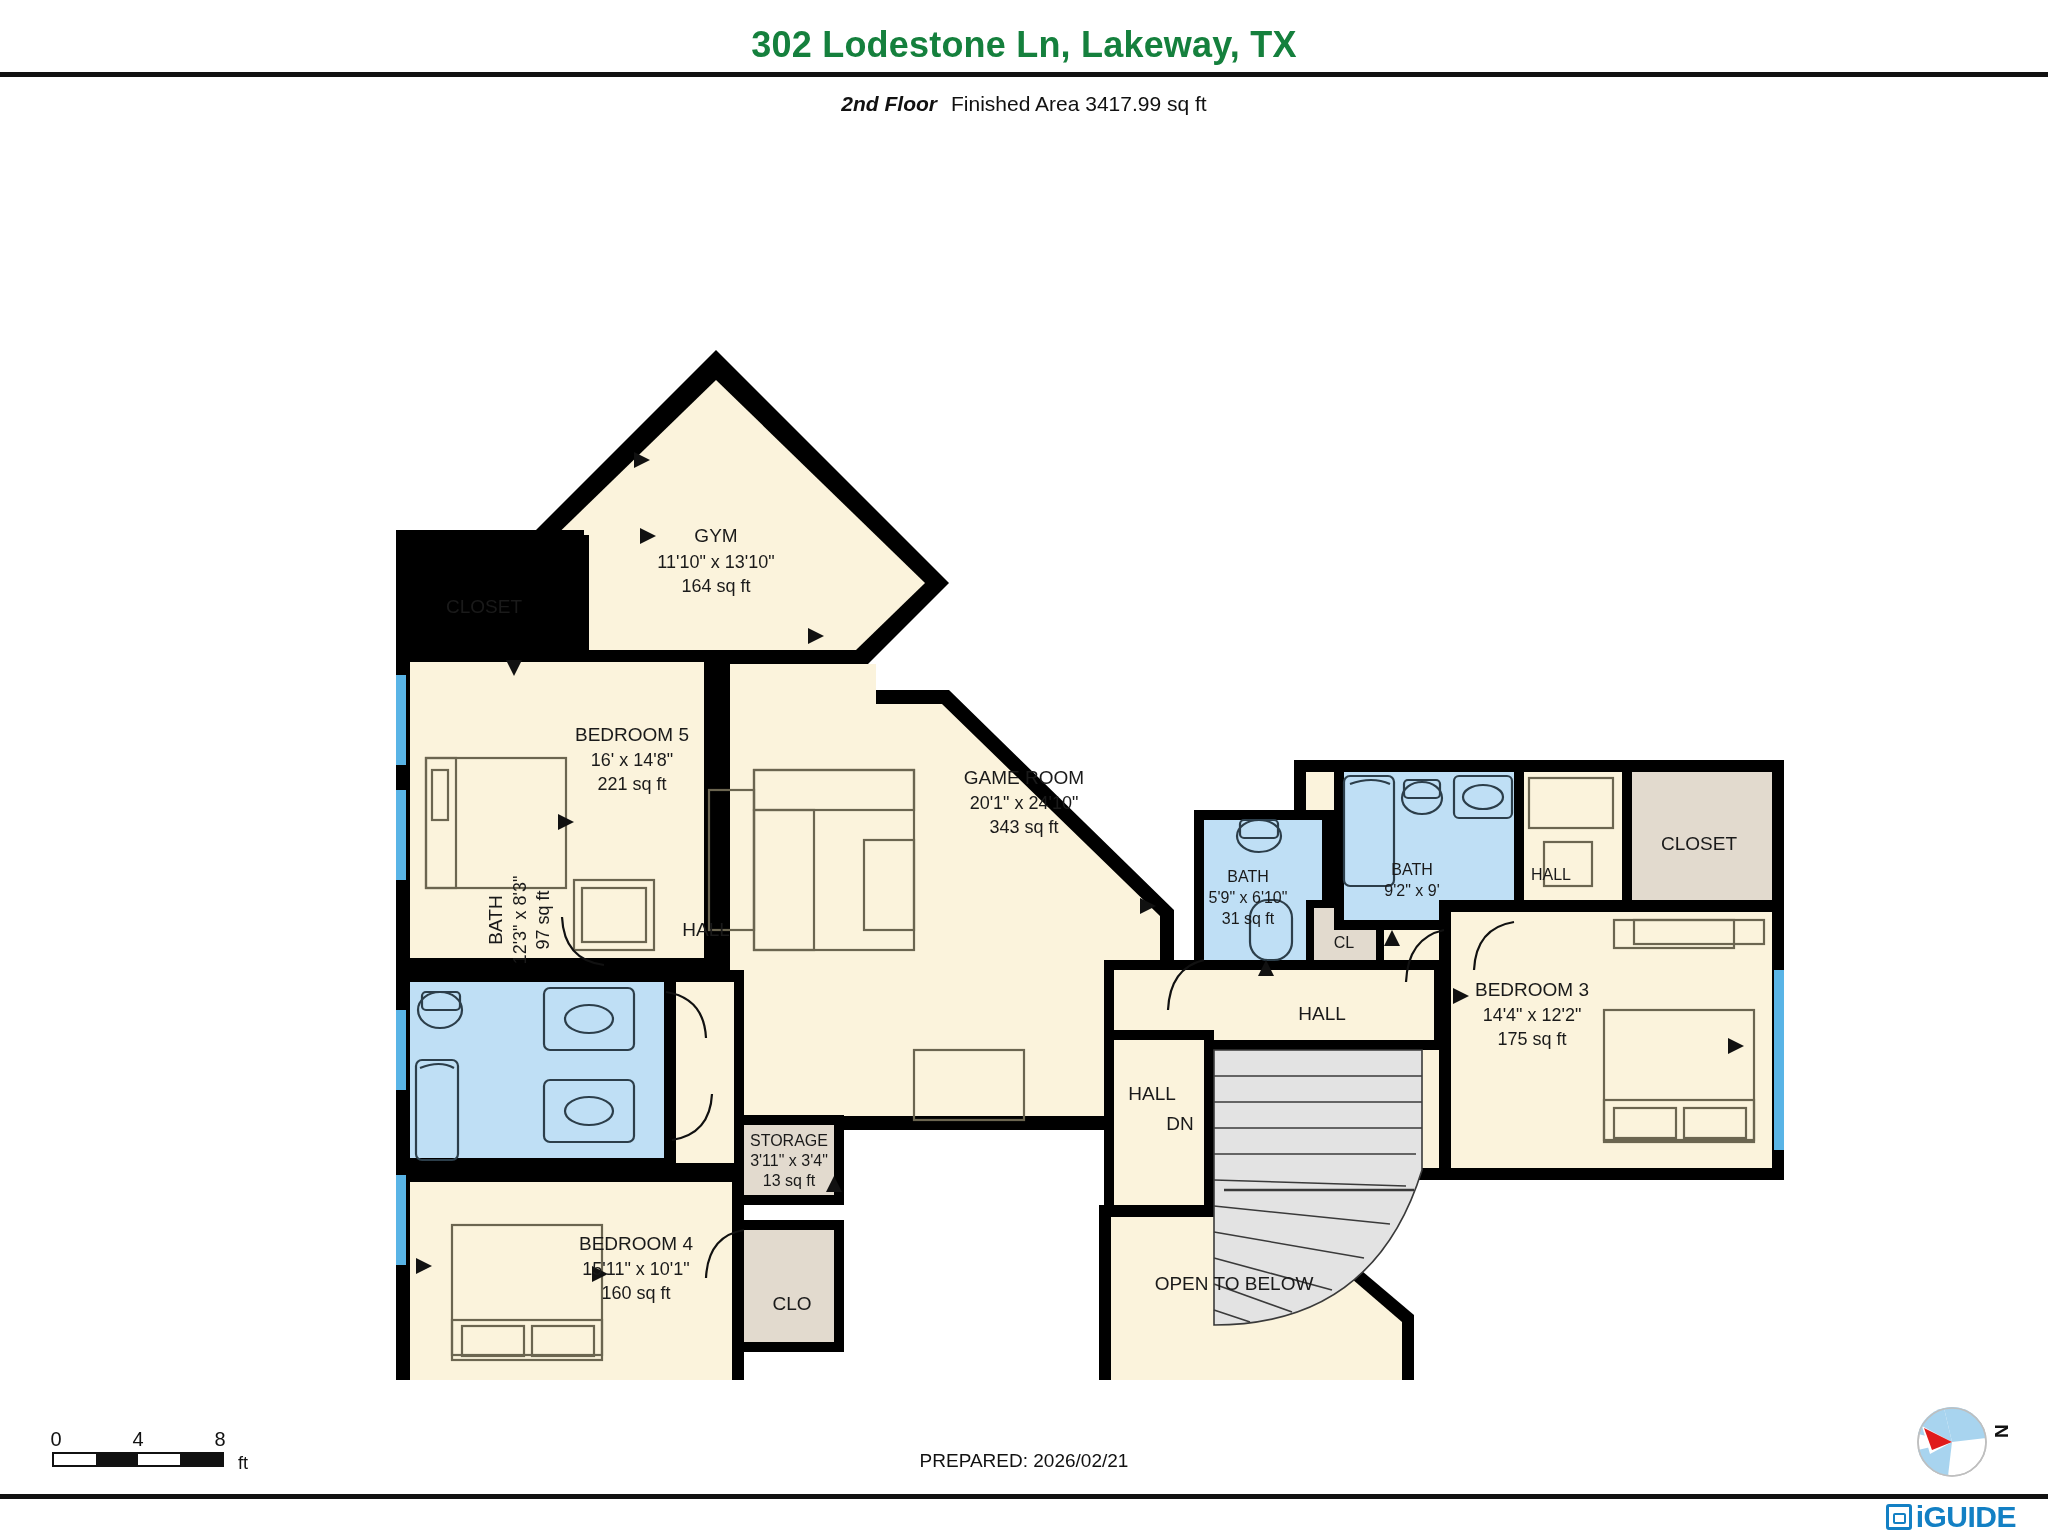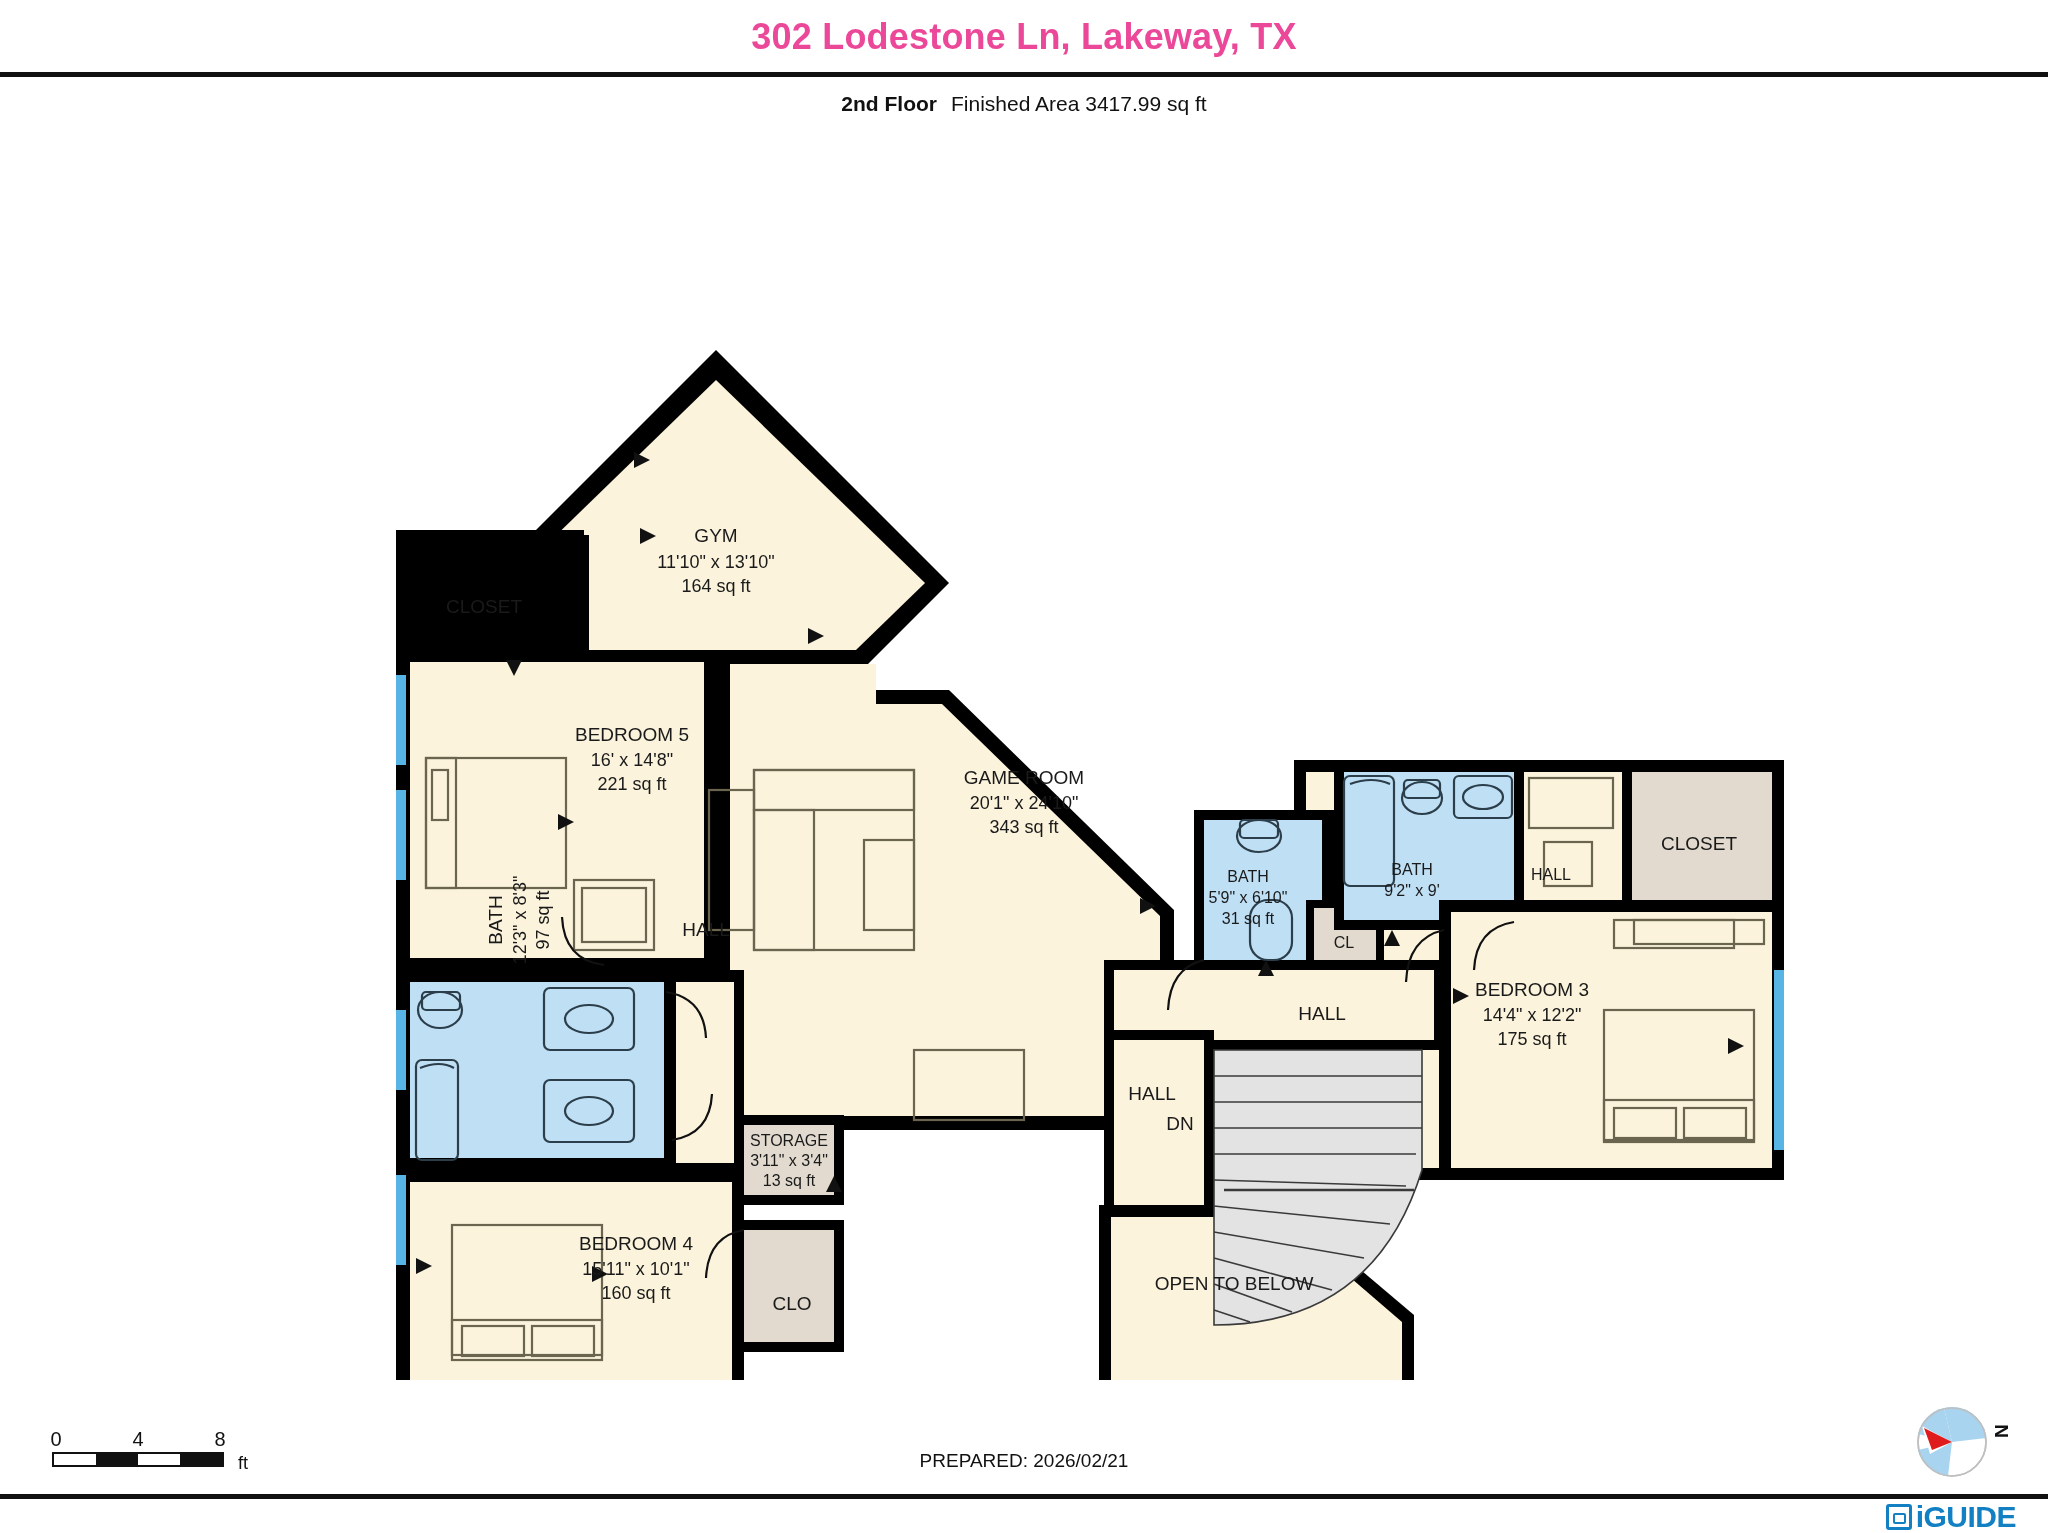--- a/index.html
+++ b/index.html
@@ -13,40 +13,40 @@
   #page {
     position: relative;
     width: 2048px;
     height: 1533px;
     background: #ffffff;
   }
 
   
   #header-title {
     position: absolute;
-    top: 16px; left: 0; width: 2048px;
+    top: 24px; left: 0; width: 2048px;
     text-align: center;
     font-size: 36px;
     font-weight: bold;
-    color: #ec4899;
+    color: #15803d;
     letter-spacing: 0.2px;
   }
   #header-rule {
     position: absolute;
     top: 72px; left: 0; width: 2048px; height: 5px;
     background: #111111;
   }
   #subheader {
     position: absolute;
     top: 92px; left: 0; width: 2048px;
     text-align: center;
     font-size: 21px;
     color: #111111;
   }
-  #subheader .floor-label { font-weight: bold; }
+  #subheader .floor-label { font-weight: bold; font-style: italic; }
   #subheader .area-label { font-weight: normal; margin-left: 14px; }
 
   
   #plan {
     position: absolute;
     top: 130px; left: 0;
     width: 2048px; height: 1250px; padding-left: 44px;
   }
   #plan svg { display: block; }
 

